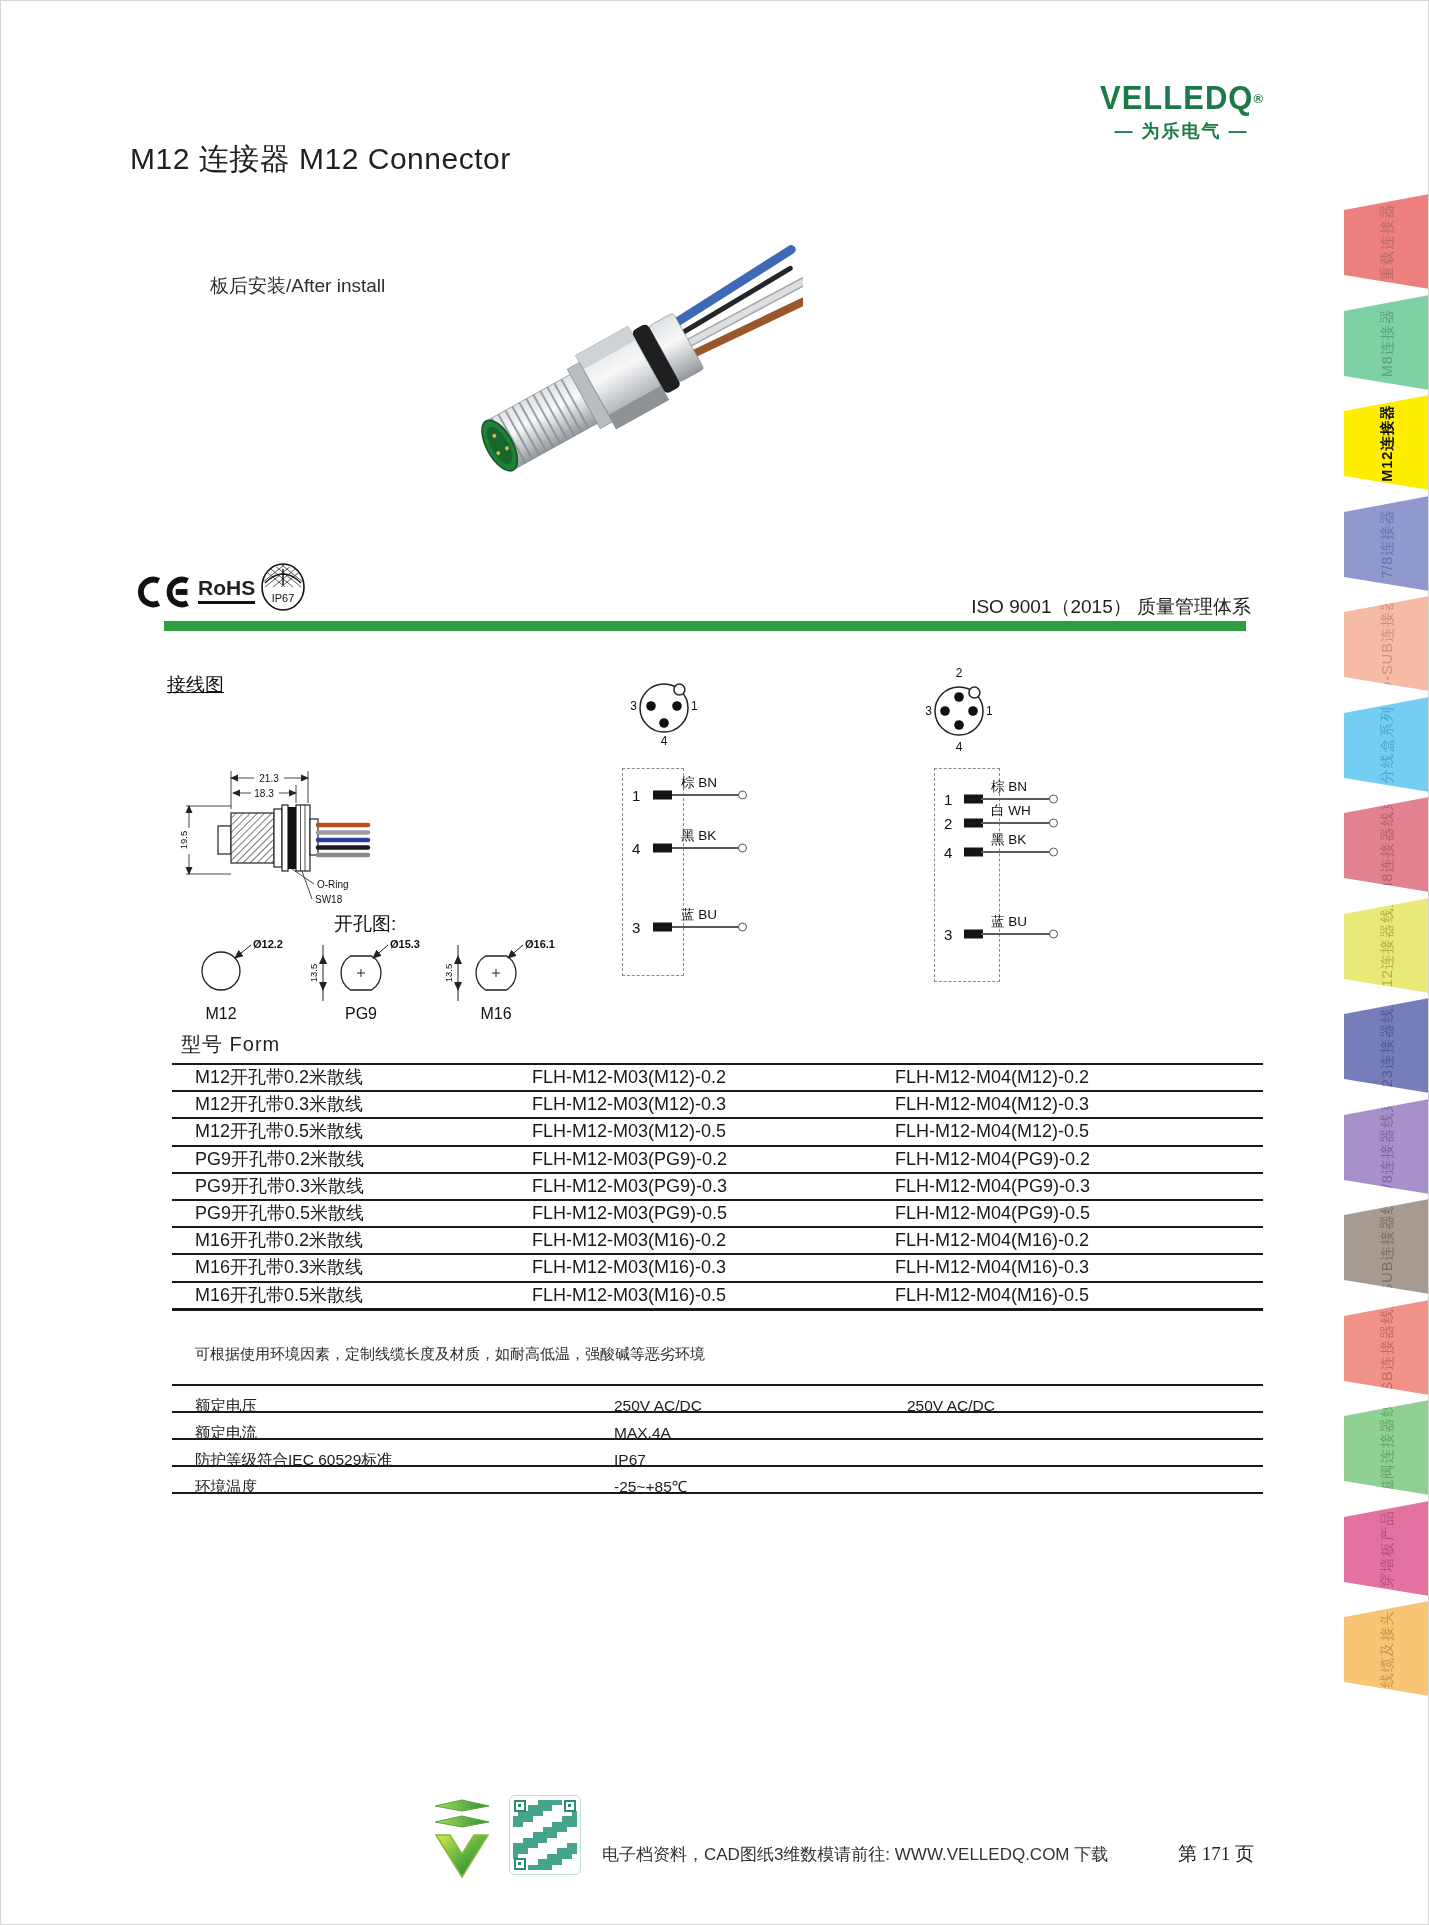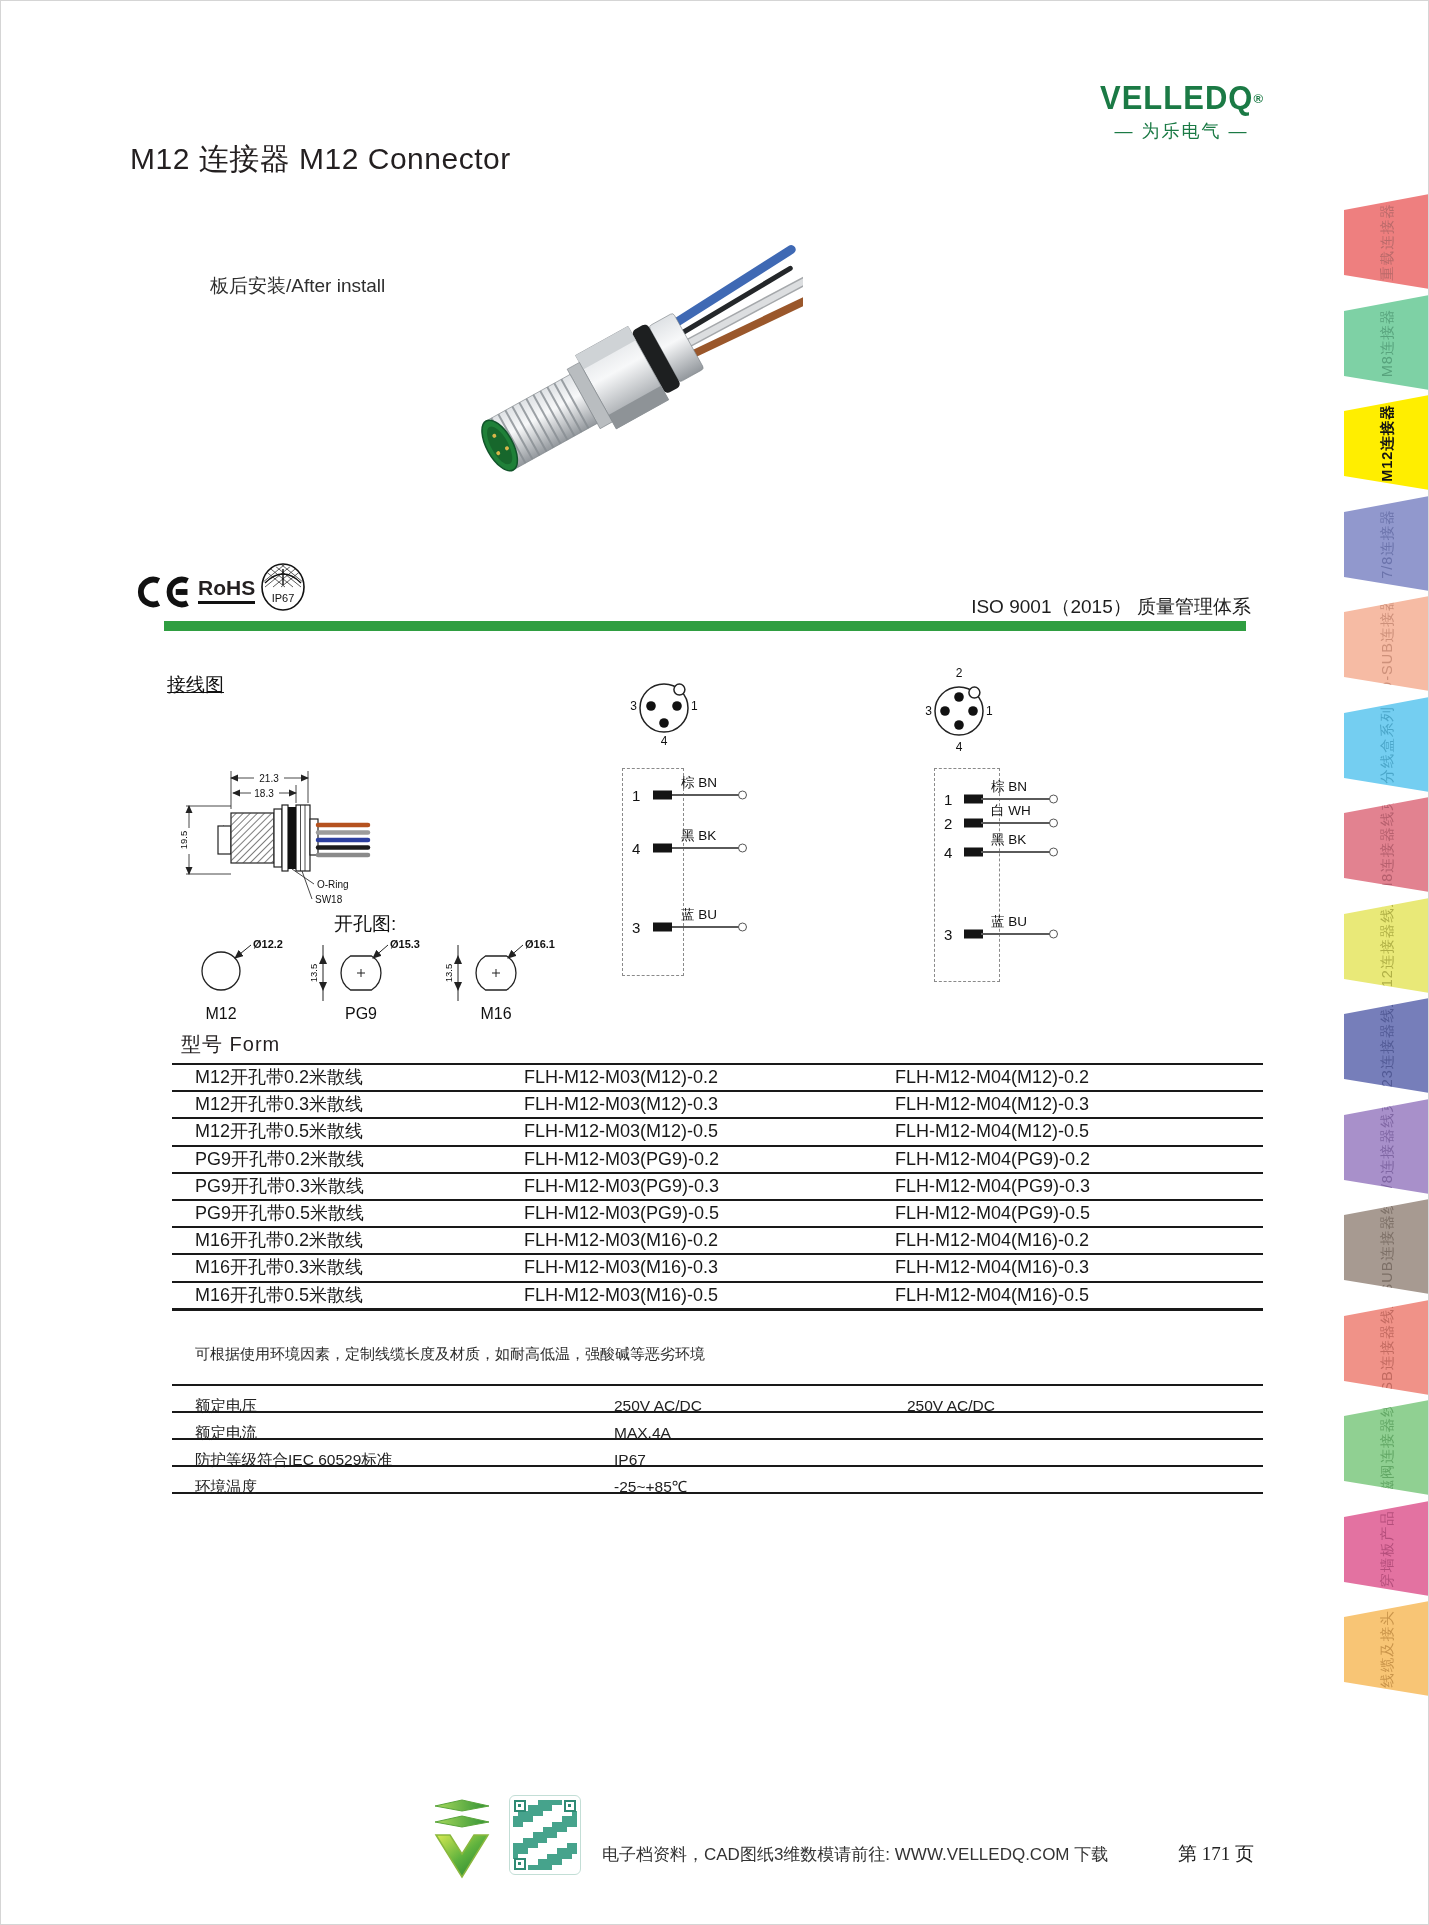--- a/index.html
+++ b/index.html
@@ -4,21 +4,21 @@
 <style>
   html,body{margin:0;padding:0;background:#eee;}
   .page{position:relative;width:1429px;height:1925px;background:#fff;border:1px solid #d5d5d5;
         font-family:"Liberation Sans",sans-serif;color:#231f20;overflow:hidden;box-sizing:border-box;}
   .abs{position:absolute;}
   
   .title{left:129px;top:138px;font-size:30px;font-weight:normal;letter-spacing:0.5px;}
   .logo{left:1078px;top:80px;width:205px;text-align:center;color:#1b7a45;}
   .brand{font-size:31px;font-weight:bold;letter-spacing:1px;font-style:normal;transform:scaleY(1.05);display:inline-block;}
   .reg{font-size:13px;vertical-align:super;font-weight:bold;}
-  .brand-sub{font-size:18px;font-weight:normal;letter-spacing:2px;margin-top:2px;}
+  .brand-sub{font-size:18px;font-weight:bold;letter-spacing:2px;margin-top:2px;}
   
   .install{left:209px;top:272px;font-size:19px;color:#2e2e2e;}
   
   .rohs{left:197px;top:575px;font-size:21px;font-weight:bold;border-bottom:3px solid #111;padding-bottom:1px;}
   .iso{left:650px;top:593px;width:600px;text-align:right;font-size:19px;color:#1d1d1d;}
   .greenbar{left:163px;top:620px;width:1082px;height:10px;}
   .seclabel{left:166px;top:671px;font-size:19px;color:#111;text-decoration:underline;}
   .holelabel{left:333px;top:910px;font-size:19px;color:#111;}
   
   .schbox{border:1.6px dashed #8a8a8a;position:absolute;}
@@ -26,21 +26,21 @@
   .pin-num{position:absolute;font-size:15px;color:#111;transform:translateY(-50%);}
   .pin-rect{position:absolute;width:19px;height:9px;background:#141414;transform:translateY(-50%);}
   .wireline{position:absolute;height:2px;background:#5a5a5a;transform:translateY(-50%);}
   .wirelabel{position:absolute;font-size:13.5px;color:#111;transform:translateY(-21px);white-space:nowrap;}
   .terminal{position:absolute;width:7px;height:7px;border:1.5px solid #555;border-radius:50%;background:#fff;transform:translateY(-50%);}
   
   .fheading{left:180px;top:1030px;font-size:20px;font-weight:500;letter-spacing:1px;}
   .ftable{left:171px;top:1062px;width:1091px;border-bottom:3px solid #191919;}
   .frow{position:relative;height:27.2px;border-top:2px solid #191919;box-sizing:border-box;}
   .fc{position:absolute;top:0;line-height:25px;font-size:18px;color:#191919;white-space:nowrap;}
-  .fc1{left:23px;}.fc2{left:352px;}.fc3{left:723px;}
+  .fc1{left:23px;}.fc2{left:360px;}.fc3{left:723px;}
   .note{left:194px;top:1344px;font-size:15px;color:#2b2b2b;}
   
   .stable{left:171px;top:1383px;width:1091px;border-bottom:2.5px solid #191919;}
   .srow{position:relative;height:27px;border-top:2px solid #191919;box-sizing:border-box;}
   .sc{position:absolute;top:8px;line-height:24.5px;font-size:15.5px;color:#222;white-space:nowrap;}
   .sc1{left:23px;}.sc2{left:442px;}.sc3{left:735px;}
   
   .tab{position:absolute;left:1343px;width:86px;height:95px;
        clip-path:polygon(0 16px,100% 0,100% 100%,0 calc(100% - 14px));}
   .tab-label{position:absolute;left:50%;top:50%;width:150px;height:20px;line-height:20px;

